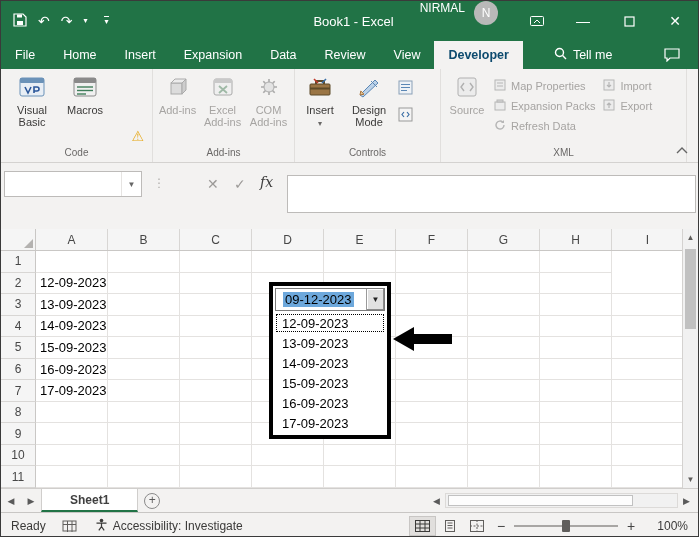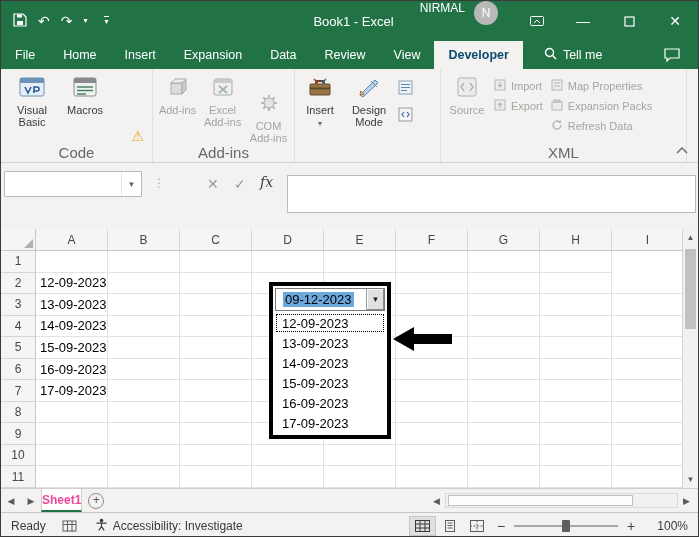--- a/index.html
+++ b/index.html
@@ -21,30 +21,30 @@
   .avatar { width:24px; height:24px; border-radius:50%; background:#b9b9b9; color:#fff;
             font-size:12px; display:flex; align-items:center; justify-content:center; margin-right:16px; }
   .winbtn { width:46px; height:100%; display:flex; align-items:center; justify-content:center;
             font-size:14px; color:#fff; }
 
   
   .menubar { height:28px; background:#217346; display:flex; align-items:stretch;
              color:#fff; font-size:12.5px; }
   .mtab { padding:0 14px; display:flex; align-items:center; }
   .mtab.active { background:#f3f2f1; color:#0c4a6e; font-weight:700; }
-  .tellme { display:flex; align-items:center; gap:6px; padding:0 21px; }
+  .tellme { display:flex; align-items:center; gap:6px; padding:0 31px; }
   .comment-btn { margin-left:auto; padding:0 18px; display:flex; align-items:center; }
 
   
   .ribbon { height:94px; background:#f3f2f1; border-bottom:1px solid #d4d2d0;
             display:flex; position:relative; }
   .rgroup { border-right:1px solid #e1dfdd; display:flex; flex-direction:column;
             padding:3px 3px 0; position:relative; }
   .gbody { flex:1; display:flex; align-items:stretch; }
-  .glabel { height:17px; font-size:15px; color:#6a6867; text-align:center; line-height:15px; }
+  .glabel { height:17px; font-size:10px; color:#6a6867; text-align:center; line-height:15px; }
   .bigbtn { width:50px; display:flex; flex-direction:column; align-items:center;
             padding-top:4px; gap:3px; font-size:11px; color:#3b3a39; text-align:center; line-height:1.15; }
   .bigbtn.disabled { color:#a6a4a2; }
   .btn-caret { font-size:8px; color:#6a6867; }
   .warn-abs { position:absolute; right:8px; bottom:18px; font-size:14px; color:#e6a817; }
   .smallcol { display:flex; flex-direction:column; gap:8px; padding:8px 2px; }
   .minicol { display:flex; flex-direction:column; gap:6px; padding:7px 4px; }
   .minibtn { display:flex; align-items:center; gap:5px; font-size:11px; color:#a6a4a2;
              white-space:nowrap; height:14px; }
   .collapse-btn { position:absolute; right:10px; bottom:4px; }
@@ -107,21 +107,21 @@
   .arrow-head { position:absolute; left:0; top:0; width:0; height:0;
                 border-top:12px solid transparent; border-bottom:12px solid transparent;
                 border-right:21px solid #000; }
   .arrow-tail { position:absolute; left:19px; top:7px; width:40px; height:10px; background:#000; }
 
   
   .sheetbar { height:24px; display:flex; align-items:stretch; background:#f3f2f1;
               border-top:1px solid #d0cecc; font-size:12px; }
   .sb-nav { width:20px; display:flex; align-items:center; justify-content:center;
             color:#5a5a5a; font-size:9px; }
-  .sheettab { padding:0 0; background:#fff; color:#ec4899; font-weight:700;
+  .sheettab { padding:0 28px; background:#fff; color:#404040; font-weight:700;
               display:flex; align-items:center; border-left:1px solid #d0cecc;
               border-right:1px solid #d0cecc; border-bottom:2px solid #217346; }
   .addsheet { width:28px; display:flex; align-items:center; justify-content:center; }
   .addsheet span { width:16px; height:16px; border:1px solid #8a8a8a; border-radius:50%;
                    color:#5a5a5a; font-size:12px; line-height:13px; text-align:center; }
   .hscroll { margin-left:auto; width:270px; display:flex; align-items:center; padding-right:3px; }
   .hs-btn { width:17px; text-align:center; color:#5a5a5a; font-size:9px; }
   .hs-track { flex:1; height:15px; background:#f1f1f1; border:1px solid #dcdad8; position:relative; }
   .hs-thumb { position:absolute; top:1px; bottom:1px; left:2px; width:80%;
               background:#fdfdfd; border:1px solid #c1c1c1; }
@@ -254,21 +254,21 @@
         <div class="bigbtn disabled" style="width:48px;">
           <span>
             <svg width="22" height="22" viewBox="0 0 22 22">
                 <rect x="2" y="3" width="18" height="16" rx="2" fill="#efefef" stroke="#aaa"></rect>
                 <rect x="2" y="3" width="18" height="4" fill="#c9c9c9"></rect>
                 <path d="M7 10l8 7M15 10l-8 7" stroke="#9fb9a6" stroke-width="1.8"></path>
               </svg>
           </span>
           <span>Excel Add-ins</span>
         </div>
-        <div class="bigbtn disabled" style="width:46px;justify-content:flex-end;">
+        <div class="bigbtn disabled" style="width:46px;">
           <span>
             <svg width="22" height="22" viewBox="0 0 22 22">
                 <circle cx="11" cy="11" r="5" fill="#e3e3e3" stroke="#aaa"></circle>
                 <path d="M11 3v3M11 16v3M3 11h3M16 11h3M5.3 5.3l2.1 2.1M14.6 14.6l2.1 2.1M16.7 5.3l-2.1 2.1M7.4 14.6l-2.1 2.1" stroke="#aaa" stroke-width="1.6"></path>
               </svg>
           </span>
           <span>COM Add-ins</span>
         </div>
       </div>
       <div class="glabel">Add-ins</div>
@@ -309,52 +309,33 @@
               </svg>
           </span>
           <span>
             <svg width="15" height="15" viewBox="0 0 15 15">
                 <rect x="1" y="1" width="13" height="13" fill="#f4f4f4" stroke="#9a9a9a"></rect>
                 <path d="M6 5L4 7.5 6 10M9 5l2 2.5L9 10" fill="none" stroke="#3a6ea5" stroke-width="1.2"></path>
               </svg>
           </span>
         </div>
       </div>
+      <div class="glabel">Controls</div>
     </div>
 
     <div class="rgroup" style="width:246px;">
       <div class="gbody">
         <div class="bigbtn disabled" style="width:46px;">
           <span>
             <svg width="22" height="22" viewBox="0 0 22 22">
                 <rect x="2" y="2" width="18" height="18" rx="2" fill="#ececec" stroke="#b0b0b0"></rect>
                 <path d="M8 7L5 11l3 4M14 7l3 4-3 4" fill="none" stroke="#b0b0b0" stroke-width="1.4"></path>
               </svg>
           </span>
           <span>Source</span>
-        </div>
-        <div class="minicol">
-          <div class="minibtn">
-            <span>
-              <svg width="12" height="12" viewBox="0 0 12 12">
-                  <rect x="1" y="1" width="10" height="10" fill="#ececec" stroke="#b6b6b6"></rect>
-                  <path d="M6 3v5M4 6l2 2 2-2" fill="none" stroke="#b6b6b6" stroke-width="1.2"></path>
-                </svg>
-            </span>
-            <span>Import</span>
-          </div>
-          <div class="minibtn">
-            <span>
-              <svg width="12" height="12" viewBox="0 0 12 12">
-                  <rect x="1" y="1" width="10" height="10" fill="#ececec" stroke="#b6b6b6"></rect>
-                  <path d="M6 9V4M4 6l2-2 2 2" fill="none" stroke="#b6b6b6" stroke-width="1.2"></path>
-                </svg>
-            </span>
-            <span>Export</span>
-          </div>
         </div>
         <div class="minicol">
           <div class="minibtn">
             <span>
               <svg width="12" height="12" viewBox="0 0 12 12">
                   <rect x="1" y="1" width="10" height="10" fill="#ececec" stroke="#b6b6b6"></rect>
                   <line x1="3" y1="4" x2="9" y2="4" stroke="#b6b6b6"></line>
                   <line x1="3" y1="7" x2="9" y2="7" stroke="#b6b6b6"></line>
                 </svg>
             </span>
@@ -372,20 +353,40 @@
           <div class="minibtn">
             <span>
               <svg width="12" height="12" viewBox="0 0 12 12">
                   <path d="M10 6a4 4 0 1 1-1.2-2.8" fill="none" stroke="#b6b6b6" stroke-width="1.4"></path>
                   <path d="M10 1v3H7z" fill="#b6b6b6"></path>
                 </svg>
             </span>
             <span>Refresh Data</span>
           </div>
         </div>
+        <div class="minicol">
+          <div class="minibtn">
+            <span>
+              <svg width="12" height="12" viewBox="0 0 12 12">
+                  <rect x="1" y="1" width="10" height="10" fill="#ececec" stroke="#b6b6b6"></rect>
+                  <path d="M6 3v5M4 6l2 2 2-2" fill="none" stroke="#b6b6b6" stroke-width="1.2"></path>
+                </svg>
+            </span>
+            <span>Import</span>
+          </div>
+          <div class="minibtn">
+            <span>
+              <svg width="12" height="12" viewBox="0 0 12 12">
+                  <rect x="1" y="1" width="10" height="10" fill="#ececec" stroke="#b6b6b6"></rect>
+                  <path d="M6 9V4M4 6l2-2 2 2" fill="none" stroke="#b6b6b6" stroke-width="1.2"></path>
+                </svg>
+            </span>
+            <span>Export</span>
+          </div>
+        </div>
       </div>
       <div class="glabel">XML</div>
     </div>
 
     <span class="collapse-btn">
       <svg width="12" height="8" viewBox="0 0 12 8">
           <path d="M1 7l5-5 5 5" fill="none" stroke="#666" stroke-width="1.4"></path>
         </svg>
     </span>
   </div>

